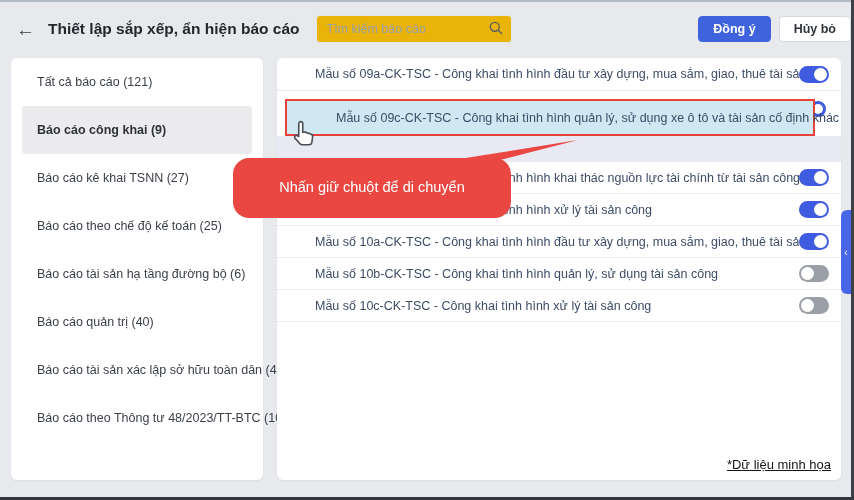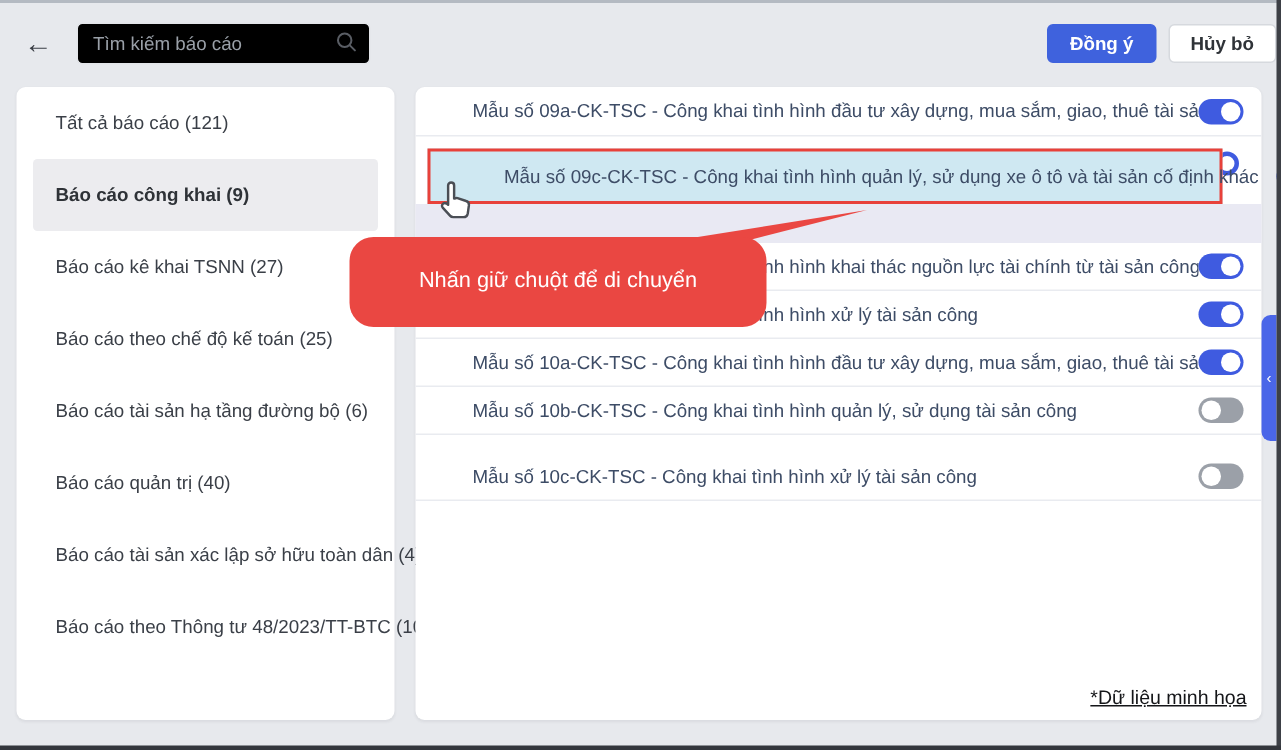--- a/index.html
+++ b/index.html
@@ -8,21 +8,21 @@
   
   .topline{position:absolute;top:0;left:0;right:0;height:2px;background:#b4bac2;z-index:60;}
   .edge-right{position:absolute;top:0;right:0;width:3px;height:100%;background:#3d4046;z-index:60;}
   .edge-bottom{position:absolute;left:0;bottom:0;width:100%;height:3px;background:#33363c;z-index:60;}
 
   
   .hdr{position:absolute;top:2px;left:0;right:3px;height:54px;display:flex;align-items:center;}
   .back{margin-left:16px;font-size:19px;color:#3a3e45;line-height:1;cursor:pointer;}
   .title{margin-left:13px;font-size:15.5px;font-weight:bold;color:#24272c;white-space:nowrap;}
   .search-wrap{position:relative;margin-left:16px;}
-  .search{width:152px;height:26px;background:#000000;border:1px solid #e3e5e9;border-radius:4px;
+  .search{width:152px;height:26px;background:#eab308;border:1px solid #e3e5e9;border-radius:4px;
     font-size:12.5px;color:#5a6068;padding:0 32px 0 10px;outline:none;
     font-family:"Liberation Sans",sans-serif;}
   .search::placeholder{color:#9aa0a8;}
   .search-ic{position:absolute;right:8px;top:5px;width:16px;height:16px;cursor:pointer;}
   .hdr-spacer{flex:1;}
   .btn{height:26px;border-radius:4px;font-size:12.5px;display:flex;align-items:center;
     padding:0 14px;cursor:pointer;box-sizing:border-box;white-space:nowrap;}
   .btn.cancel{background:#fff;border:1px solid #d6d9de;color:#2f3338;font-weight:bold;}
   .btn.confirm{background:#3f62dd;border:1px solid #3f62dd;color:#fff;font-weight:bold;
     margin-left:9px;margin-right:8px;}
@@ -73,20 +73,21 @@
     font-size:10px;z-index:50;cursor:pointer;}
 </style>
 </head>
 <body>
 
 <div class="screen">
   <div class="topline"></div>
 
   <div class="hdr">
     <span class="back">←</span>
+    <span class="title">Thiết lập sắp xếp, ẩn hiện báo cáo</span>
     <span class="search-wrap">
       <input class="search" type="text" placeholder="Tìm kiếm báo cáo" style="">
       <svg class="search-ic" viewBox="0 0 20 20">
         <circle cx="8.5" cy="8.5" r="5.6" fill="none" stroke="#595d64" stroke-width="1.7"></circle>
         <line x1="12.8" y1="12.8" x2="17" y2="17" stroke="#595d64" stroke-width="1.7" stroke-linecap="round"></line>
       </svg>
     </span>
     <span class="hdr-spacer"></span>
     <div class="btn confirm">Đồng ý</div>
     <div class="btn cancel">Hủy bỏ</div>
@@ -128,21 +129,21 @@
       <span class="toggle on"></span>
     </div>
     <div class="row" style="top:168px;">
       <span class="lbl">Mẫu số 10a-CK-TSC - Công khai tình hình đầu tư xây dựng, mua sắm, giao, thuê tài sản công</span>
       <span class="toggle on"></span>
     </div>
     <div class="row" style="top:200px;align-items:center;">
       <span class="lbl">Mẫu số 10b-CK-TSC - Công khai tình hình quản lý, sử dụng tài sản công</span>
       <span class="toggle off"></span>
     </div>
-    <div class="row" style="top:244px;">
+    <div class="row" style="top:232px;">
       <span class="lbl">Mẫu số 10c-CK-TSC - Công khai tình hình xử lý tài sản công</span>
       <span class="toggle off"></span>
     </div>
 
     <div class="footnote">*Dữ liệu minh họa</div>
   </div>
 
   <div class="callout-tail"></div>
   <div class="callout">
     <span>Nhấn giữ chuột để di chuyển</span>

